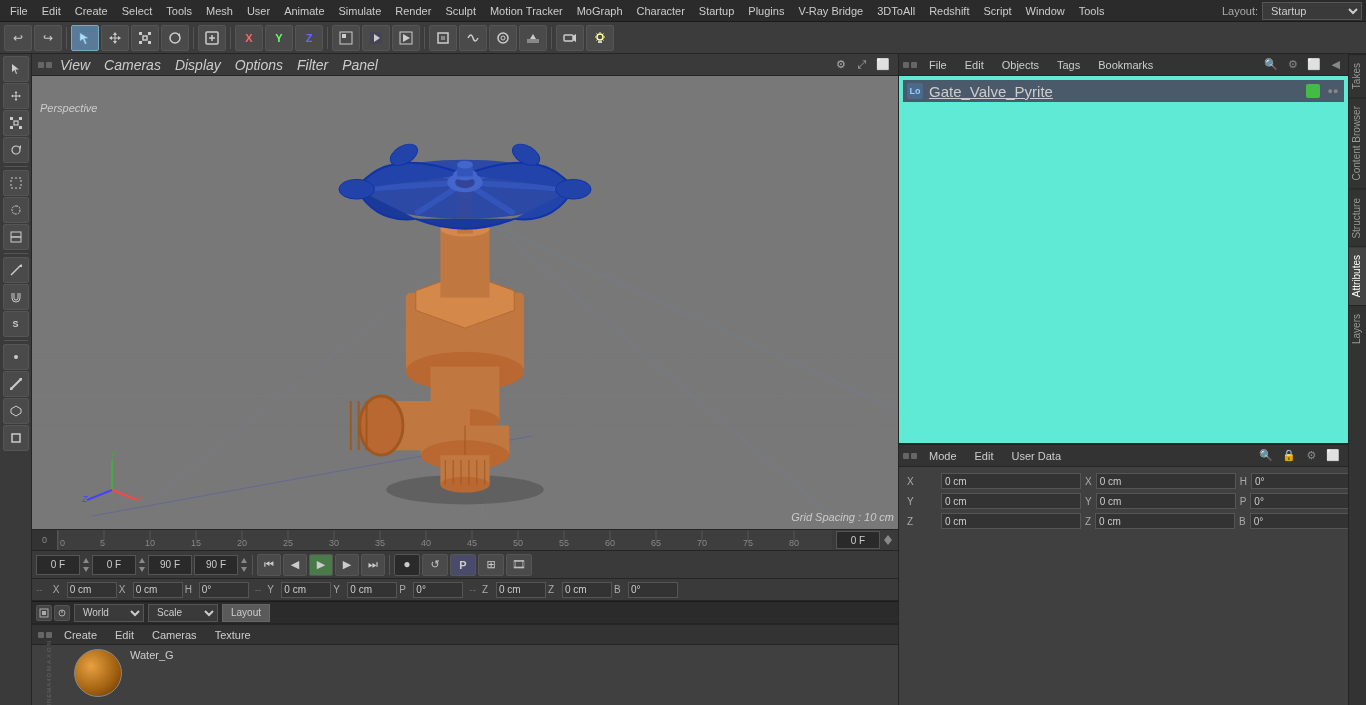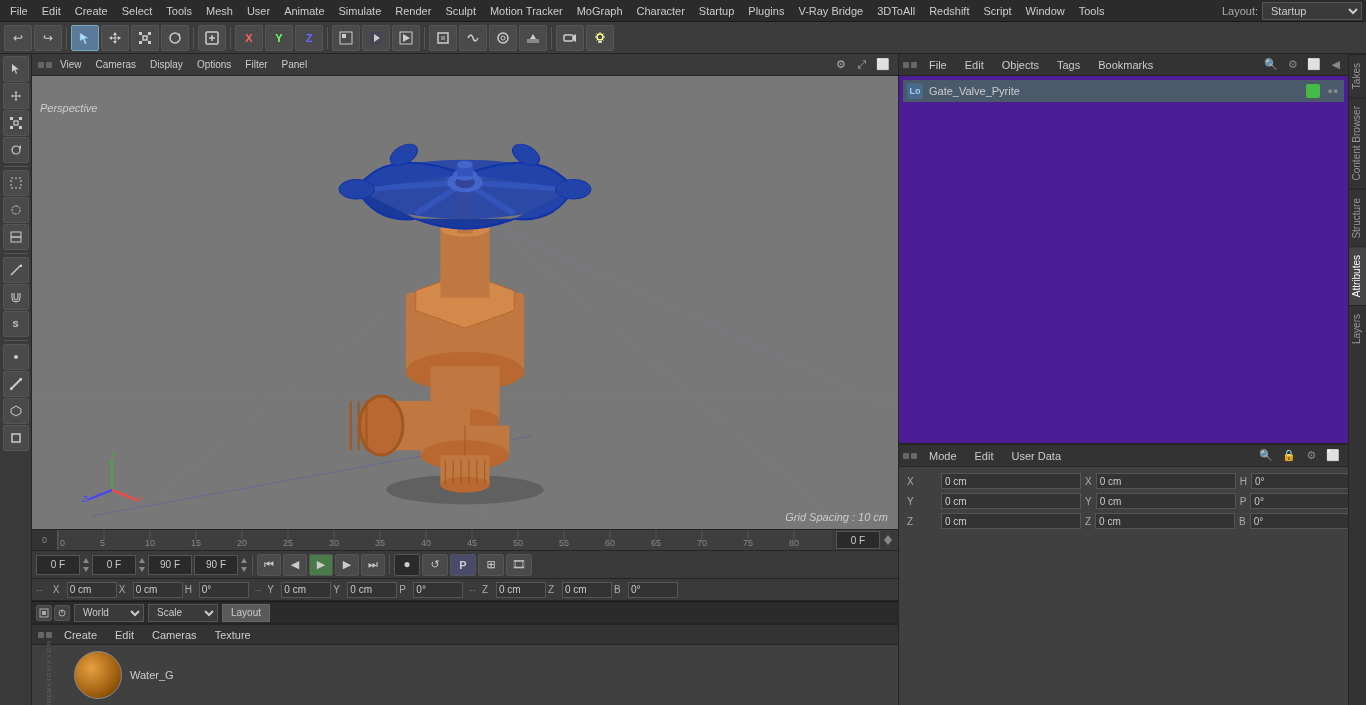--- a/index.html
+++ b/index.html
@@ -136,21 +136,21 @@
       height: 22px;
       background: #3a3a3a;
       display: flex;
       align-items: center;
       padding: 0 6px;
       gap: 2px;
       border-bottom: 1px solid #252525;
       position: relative;
       z-index: 10;
     }
-    .vp-menu { padding: 2px 6px; cursor: pointer; font-size: 10px; color: #ccc; }
+    .vp-menu { padding: 2px 6px; cursor: pointer; font-size: 14px; color: #ccc; font-style: italic; }
     .vp-icons {
       margin-left: auto;
       display: flex;
       gap: 3px;
       align-items: center;
     }
     .vp-icon-btn {
       width: 18px;
       height: 18px;
       display: flex;
@@ -185,21 +185,21 @@
     #model-svg {
       position: absolute;
       top: 0; left: 0;
       width: 100%; height: 100%;
     }
 
     
     #grid-spacing {
       position: absolute;
       bottom: 6px;
-      right: 10px;
+      right: 4px;
       color: #ccc;
       font-size: 11px;
       pointer-events: none;
     }
 
     
     #timeline {
       height: 22px;
       background: #3a3a3a;
       display: flex;
@@ -356,21 +356,21 @@
       border-radius: 1px;
     }
     .obj-menu-item {
       padding: 2px 6px;
       cursor: pointer;
       color: #ccc;
       font-size: 11px;
     }
     #objects-content {
       flex: 1;
-      background: #4c1d95;
+      background: #5eead4;
       padding: 4px;
     }
     .object-row {
       height: 22px;
       display: flex;
       align-items: center;
       padding: 0 4px;
       gap: 6px;
       cursor: pointer;
     }
@@ -382,21 +382,21 @@
       border-radius: 2px;
       display: flex;
       align-items: center;
       justify-content: center;
       font-size: 9px;
       font-weight: bold;
       color: #ddd;
       flex-shrink: 0;
     }
     .obj-icon.lo { background: #4a6a8a; color: #9cf; }
-    .obj-name { flex: 1; font-size: 11px; color: #ccc; }
+    .obj-name { flex: 1; font-size: 15px; color: #ccc; text-decoration: underline; }
     .obj-color-dot {
       width: 14px;
       height: 14px;
       border-radius: 2px;
       flex-shrink: 0;
     }
     .obj-dots-btn {
       width: 14px;
       height: 14px;
       display: flex;
@@ -485,21 +485,20 @@
     .mat-menu-item {
       padding: 2px 6px;
       cursor: pointer;
       font-size: 11px;
       color: #ccc;
     }
     #material-content {
       flex: 1;
       background: #404040;
       display: flex;
-      align-items: center;
       padding: 4px;
       gap: 8px;
     }
     .material-thumb {
       width: 48px;
       height: 48px;
       border-radius: 50%;
       background: radial-gradient(circle at 35% 35%, #e8a040, #a06010 60%, #603000);
       border: 1px solid #888;
       flex-shrink: 0;

